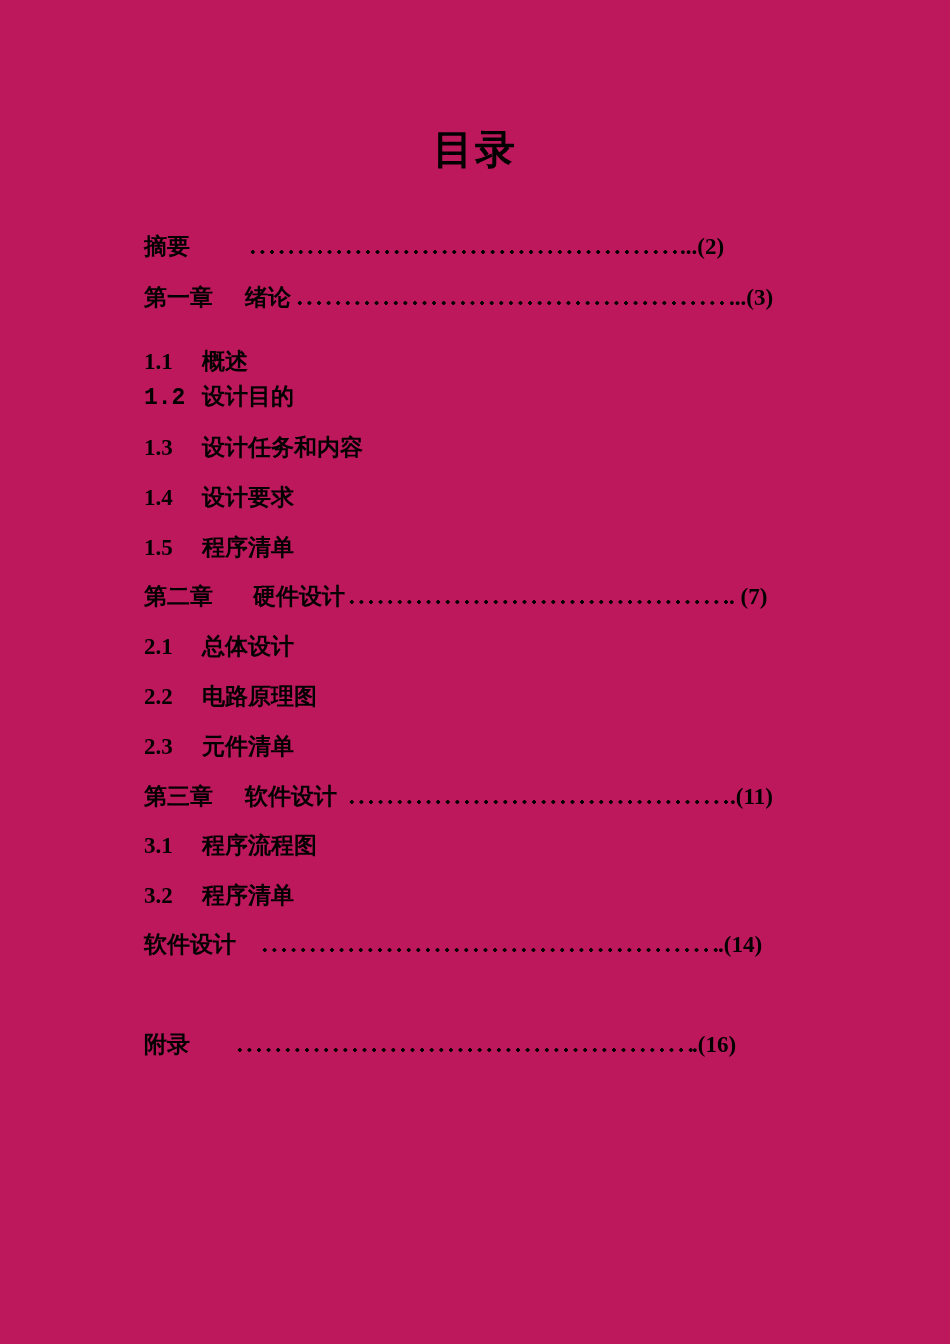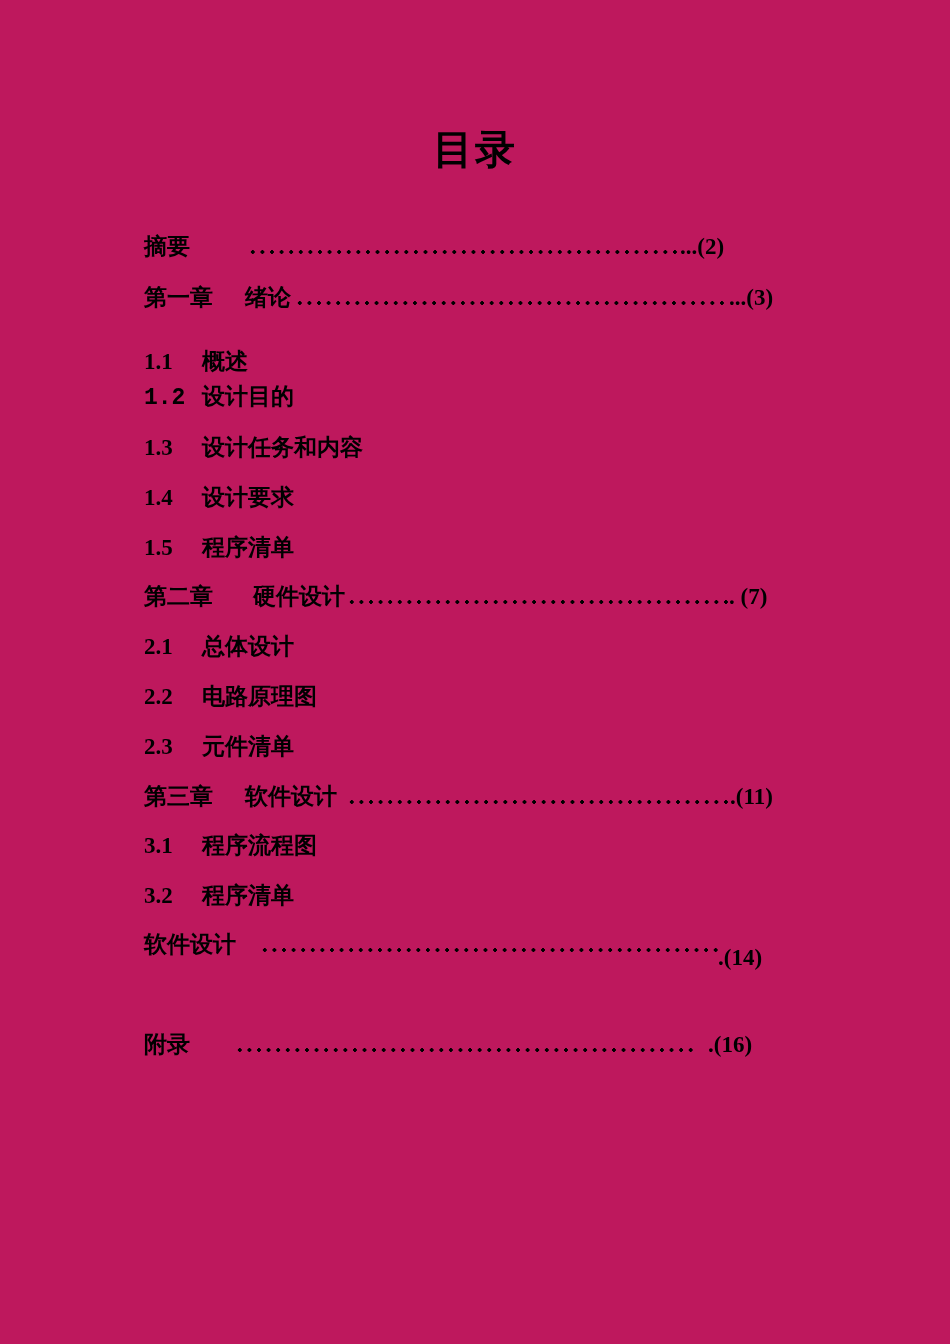--- a/index.html
+++ b/index.html
@@ -154,23 +154,23 @@
   </div>
 
   <div class="toc-row" style="top:879px;">
     <span class="toc-num">3.2</span>
     <span class="toc-sub">程序清单</span>
   </div>
 
   <div class="toc-row" style="top:928px;width:640px;">
     <span class="toc-label">软件设计</span>
     <span class="dots" style="left:116px;width:460px;"></span>
-    <span class="page-ref" style="left:574px;margin-top:13px;">.(14)</span>
+    <span class="page-ref" style="left:574px;">.(14)</span>
   </div>
 
 
   <div class="toc-row" style="top:1028px;width:640px;">
     <span class="toc-label">附录</span>
     <span class="dots" style="left:91px;width:459px;"></span>
-    <span class="page-ref" style="left:548px;margin-left:16px;">.(16)</span>
+    <span class="page-ref" style="left:548px;">.(16)</span>
   </div>
 
 </div>
 
 </body></html>

